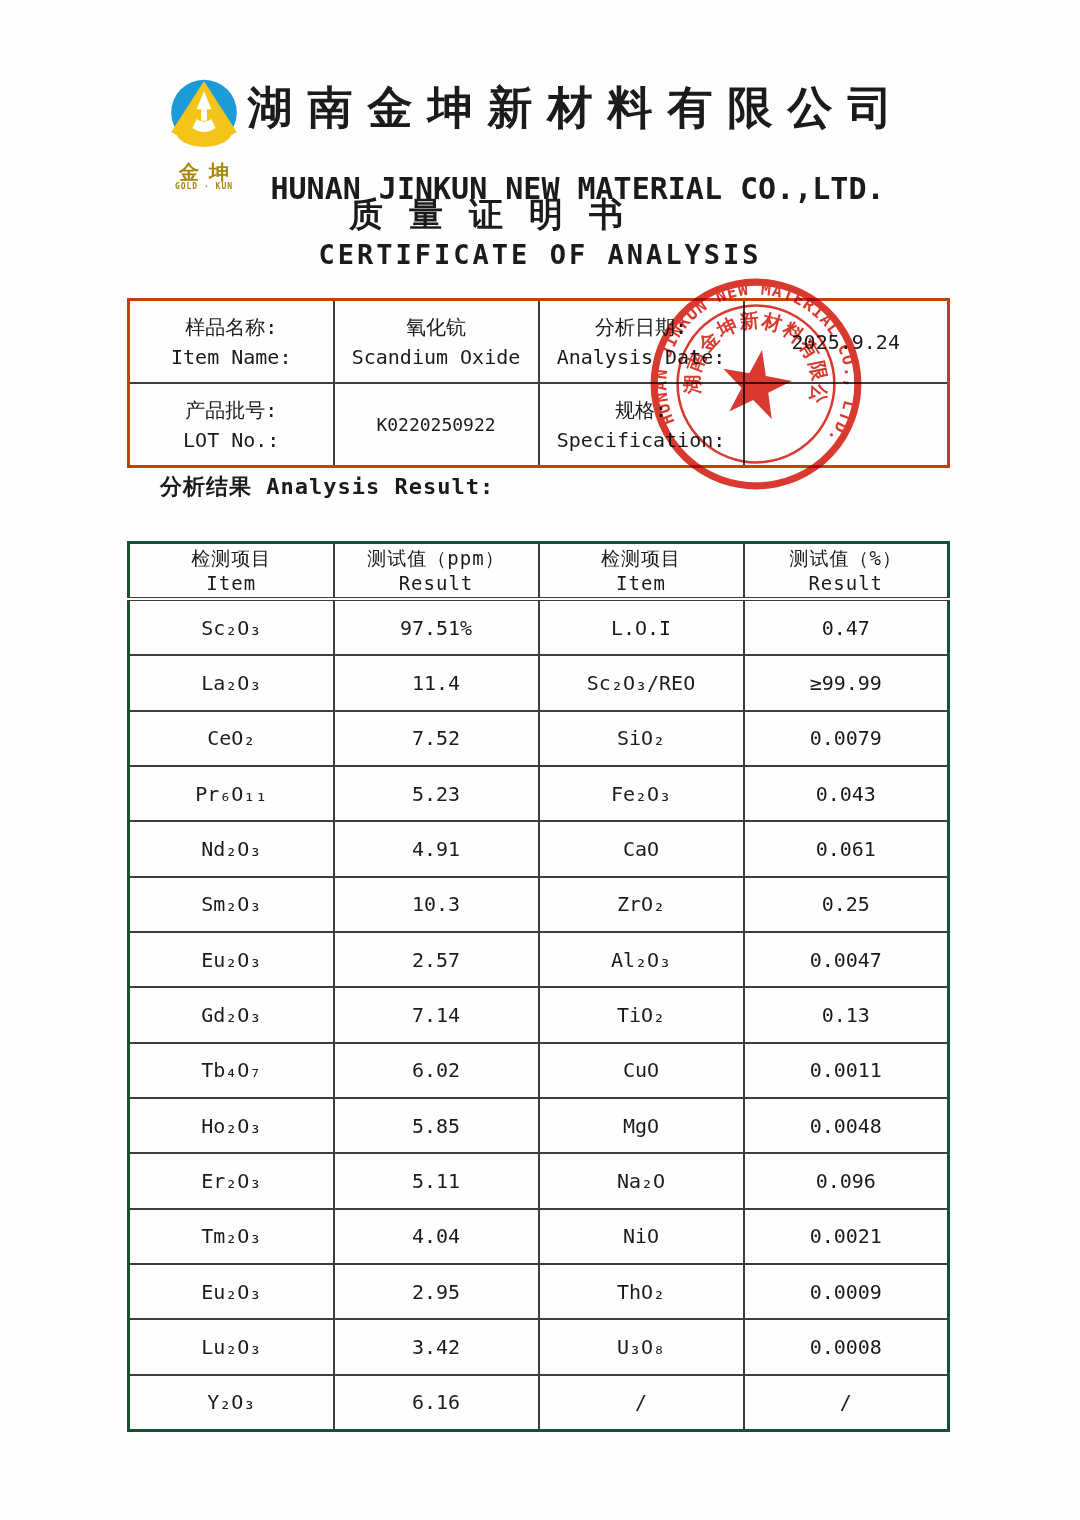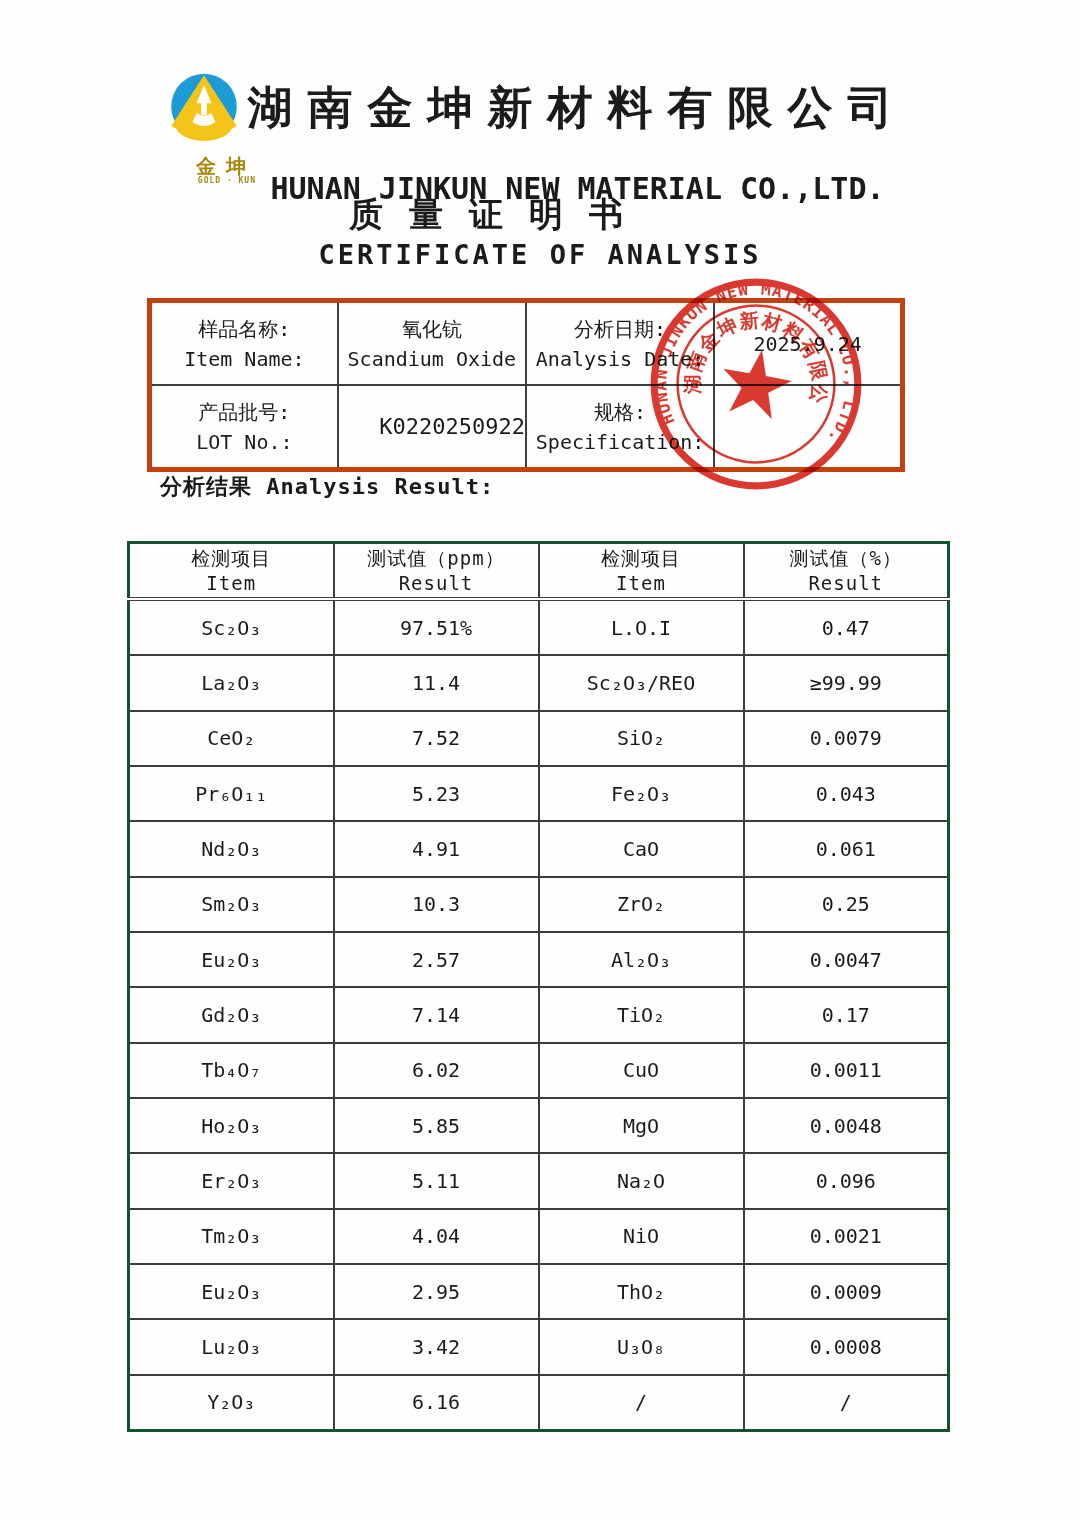--- a/index.html
+++ b/index.html
@@ -2,21 +2,21 @@
 <html><head>
 <meta charset="utf-8">
 <style>
   html,body{margin:0;padding:0;background:#ffffff;}
   .page{
     position:relative;width:1080px;height:1520px;margin:0 auto;
     background:#fefefe;overflow:hidden;color:#1b1b1b;
     font-family:"DejaVu Sans Mono","Liberation Mono",monospace;
   }
   
-  .logo{position:absolute;left:152px;top:72px;width:104px;text-align:right;}
+  .logo{position:absolute;left:152px;top:78px;width:104px;text-align:center;}
   .logo svg{display:block;margin:0 auto;}
   .logo-cn{font-weight:bold;font-size:20px;letter-spacing:10px;color:#a8860a;line-height:20px;margin-top:2px;padding-left:10px;}
   .logo-en{font-weight:bold;font-size:8px;letter-spacing:1px;color:#a8860a;line-height:10px;}
   
   .company-cn{
     position:absolute;left:115px;top:82px;width:925px;text-align:center;
     font-size:45px;font-weight:bold;letter-spacing:15px;line-height:52px;
     font-family:"DejaVu Serif",serif;
   }
   .company-en{
@@ -28,24 +28,24 @@
     font-size:34px;font-weight:bold;letter-spacing:26px;text-indent:26px;line-height:40px;
     font-family:"DejaVu Serif",serif;
   }
   .doc-title-en{
     position:absolute;left:0;top:238px;width:1080px;text-align:center;
     font-size:27px;font-weight:bold;letter-spacing:3px;line-height:34px;
   }
   
   table{border-collapse:collapse;table-layout:fixed;}
   td,th{border:2px solid #3d3d3d;text-align:center;vertical-align:middle;padding:0;font-weight:normal;}
-  .info-table{position:absolute;left:127px;top:298px;width:758px;height:163px;border:5px solid #c2410c;margin-left:20px;}
+  .info-table{position:absolute;left:127px;top:298px;width:823px;height:163px;border:3px solid #c2410c;}
   .info-table td{height:81px;font-size:20px;line-height:30px;}
   .cell-mono{font-size:20px;}
-  .lot-value{font-size:22px;text-align:right;}
+  .lot-value{font-size:18px;}
   .section-title{
     position:absolute;left:160px;top:472px;font-size:22px;font-weight:bold;letter-spacing:1px;
   }
   .results-table{position:absolute;left:127px;top:541px;width:823px;height:891px;border:3px solid #14532d;}
   .results-table th{height:53px;font-size:19px;line-height:25px;border-bottom:4px double #3d3d3d;letter-spacing:1px;}
   .results-table td{height:52px;font-size:20px;}
   
   .stamp-wrap{
     position:absolute;left:644px;top:272px;width:224px;height:224px;
     mix-blend-mode:multiply;opacity:.92;pointer-events:none;
@@ -181,21 +181,21 @@
       <td>Eu₂O₃</td>
       <td>2.57</td>
       <td>Al₂O₃</td>
       <td>0.0047</td>
     </tr>
 
     <tr>
       <td>Gd₂O₃</td>
       <td>7.14</td>
       <td>TiO₂</td>
-      <td>0.17</td>
+      <td>0.13</td>
     </tr>
 
     <tr>
       <td>Tb₄O₇</td>
       <td>6.02</td>
       <td>CuO</td>
       <td>0.0011</td>
     </tr>
 
 

